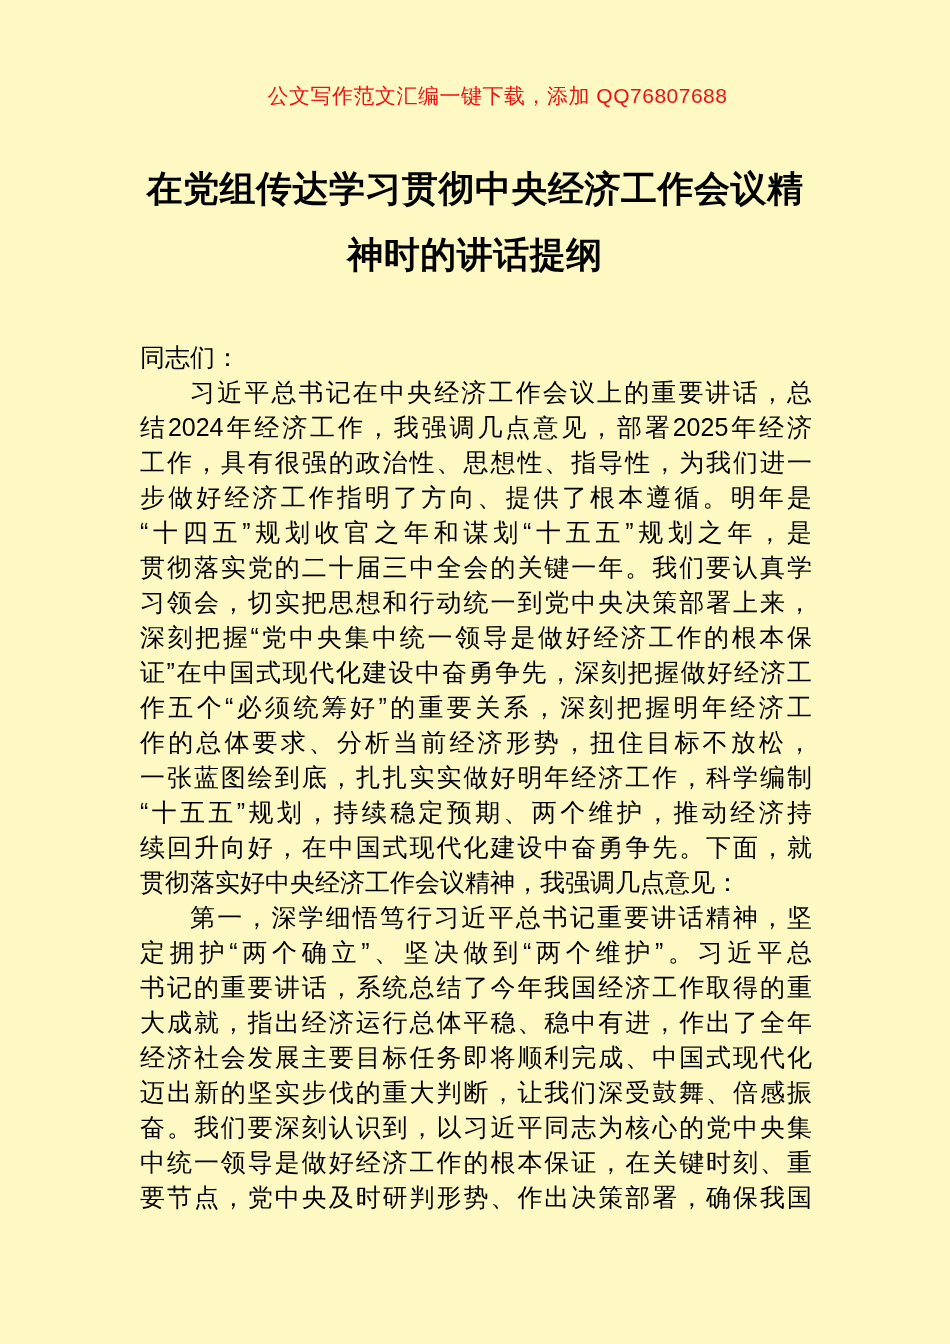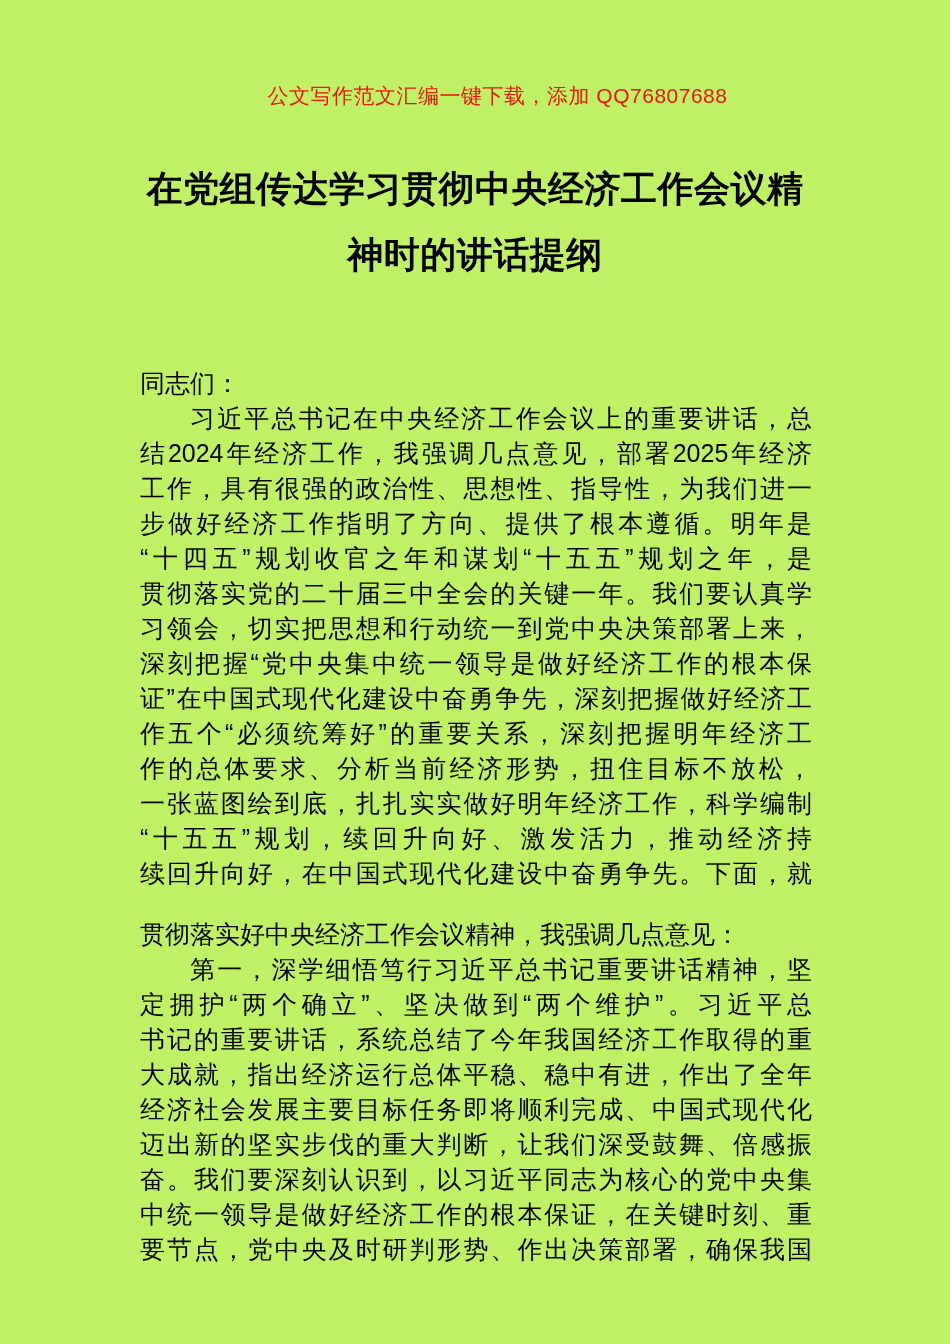--- a/index.html
+++ b/index.html
@@ -4,21 +4,21 @@
 <style>
   html, body {
     margin: 0;
     padding: 0;
     background: #ffffff;
   }
   .page {
     position: relative;
     width: 950px;
     height: 1344px;
-    background: #bef264;
+    background: #fef9c3;
     overflow: hidden;
     font-family: "Liberation Sans", "DejaVu Sans", sans-serif;
     color: #000000;
   }
   .promo {
     position: absolute;
     top: 83px;
     left: 0;
     right: 0;
     text-align: center;
@@ -54,21 +54,20 @@
     height: 35px;
     line-height: 35px;
     text-align: justify;
     text-align-last: justify;
     text-justify: inter-character;
     overflow: hidden;
     white-space: normal;
   }
   .line.para-end {
     text-align-last: left;
-    margin-top: 26px;
   }
   .line.indent {
     padding-left: 50px;
   }
 </style>
 </head>
 <body>
 
 <div class="page">
 
@@ -86,21 +85,21 @@
       <div class="line">工作，具有很强的政治性、思想性、指导性，为我们进一</div>
       <div class="line">步做好经济工作指明了方向、提供了根本遵循。明年是</div>
       <div class="line">“十四五”规划收官之年和谋划“十五五”规划之年，是</div>
       <div class="line">贯彻落实党的二十届三中全会的关键一年。我们要认真学</div>
       <div class="line">习领会，切实把思想和行动统一到党中央决策部署上来，</div>
       <div class="line">深刻把握“党中央集中统一领导是做好经济工作的根本保</div>
       <div class="line">证”在中国式现代化建设中奋勇争先，深刻把握做好经济工</div>
       <div class="line">作五个“必须统筹好”的重要关系，深刻把握明年经济工</div>
       <div class="line">作的总体要求、分析当前经济形势，扭住目标不放松，</div>
       <div class="line">一张蓝图绘到底，扎扎实实做好明年经济工作，科学编制</div>
-      <div class="line">“十五五”规划，续回升向好、激发活力，推动经济持</div>
+      <div class="line">“十五五”规划，持续稳定预期、两个维护，推动经济持</div>
       <div class="line">续回升向好，在中国式现代化建设中奋勇争先。下面，就</div>
       <div class="line para-end">贯彻落实好中央经济工作会议精神，我强调几点意见：</div>
       <div class="line indent">第一，深学细悟笃行习近平总书记重要讲话精神，坚</div>
       <div class="line">定拥护“两个确立”、坚决做到“两个维护”。习近平总</div>
       <div class="line">书记的重要讲话，系统总结了今年我国经济工作取得的重</div>
       <div class="line">大成就，指出经济运行总体平稳、稳中有进，作出了全年</div>
       <div class="line">经济社会发展主要目标任务即将顺利完成、中国式现代化</div>
       <div class="line">迈出新的坚实步伐的重大判断，让我们深受鼓舞、倍感振</div>
       <div class="line">奋。我们要深刻认识到，以习近平同志为核心的党中央集</div>
       <div class="line">中统一领导是做好经济工作的根本保证，在关键时刻、重</div>

